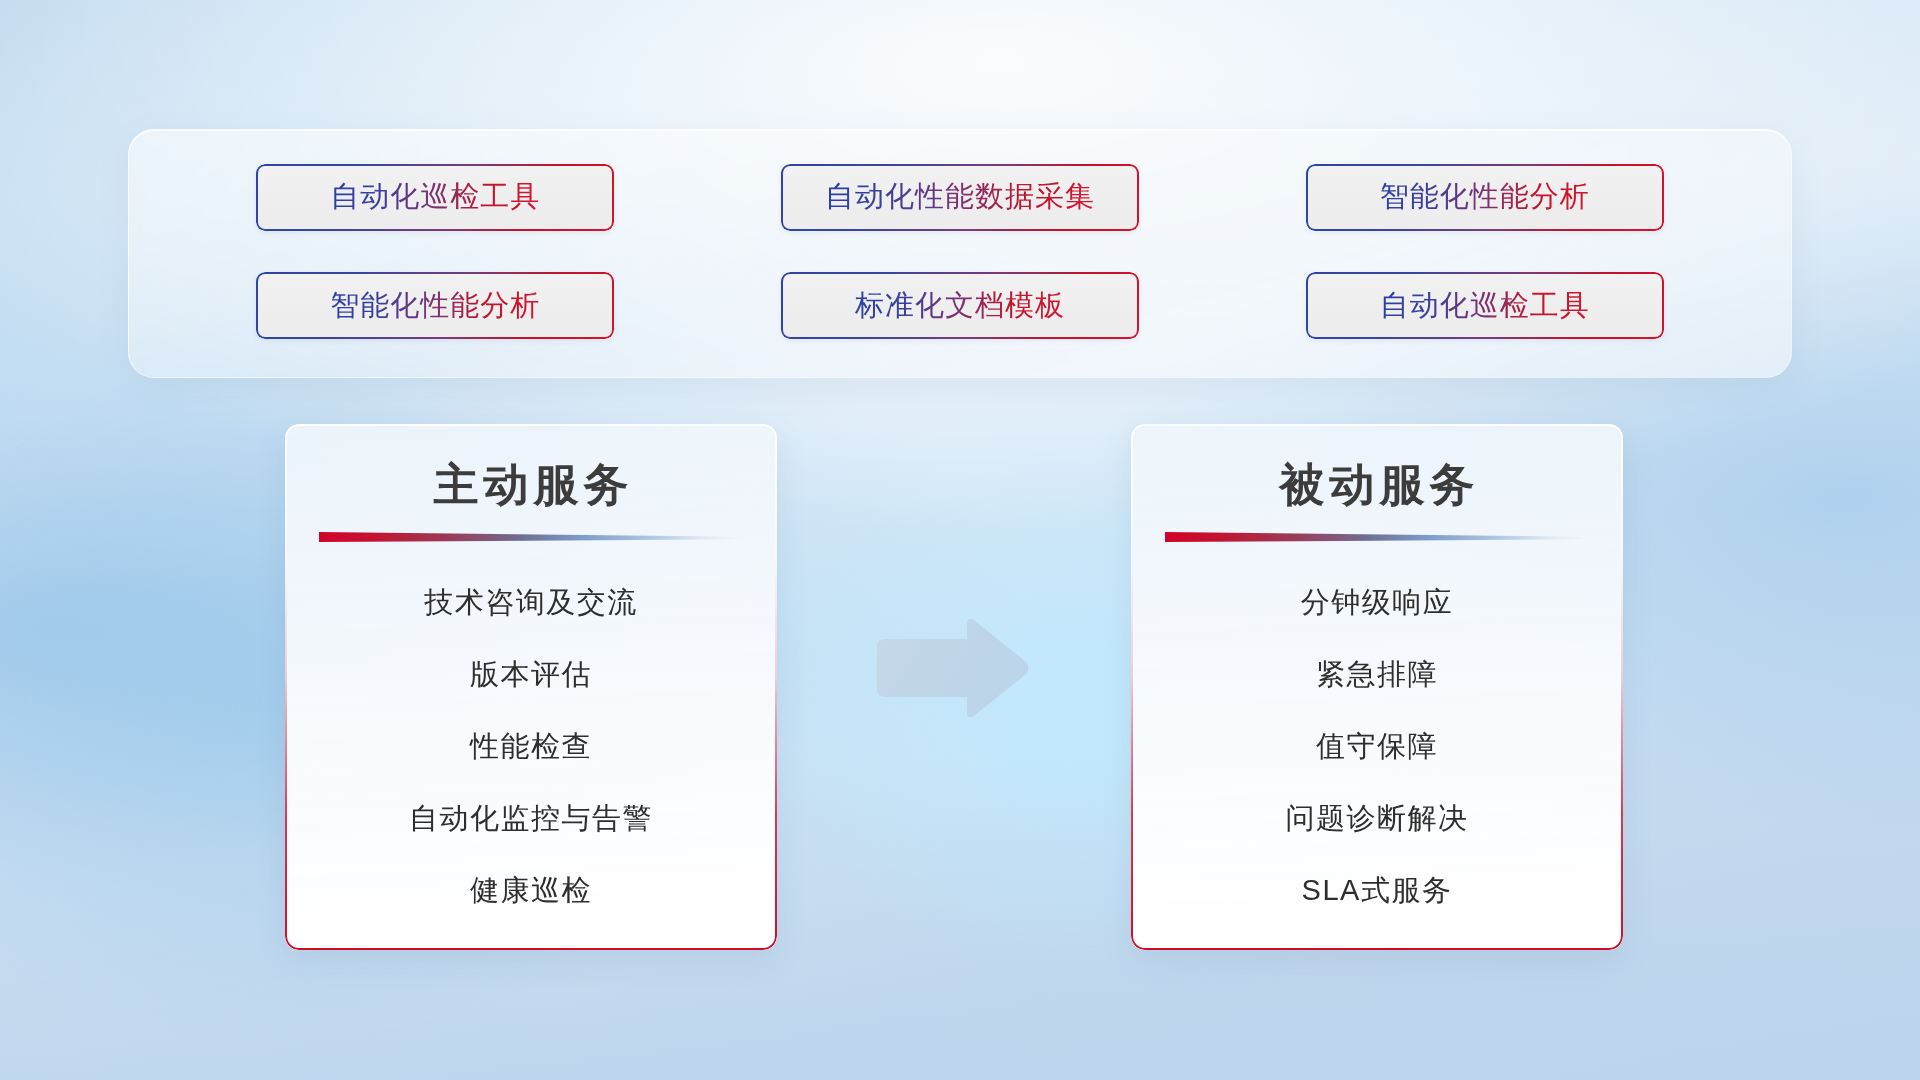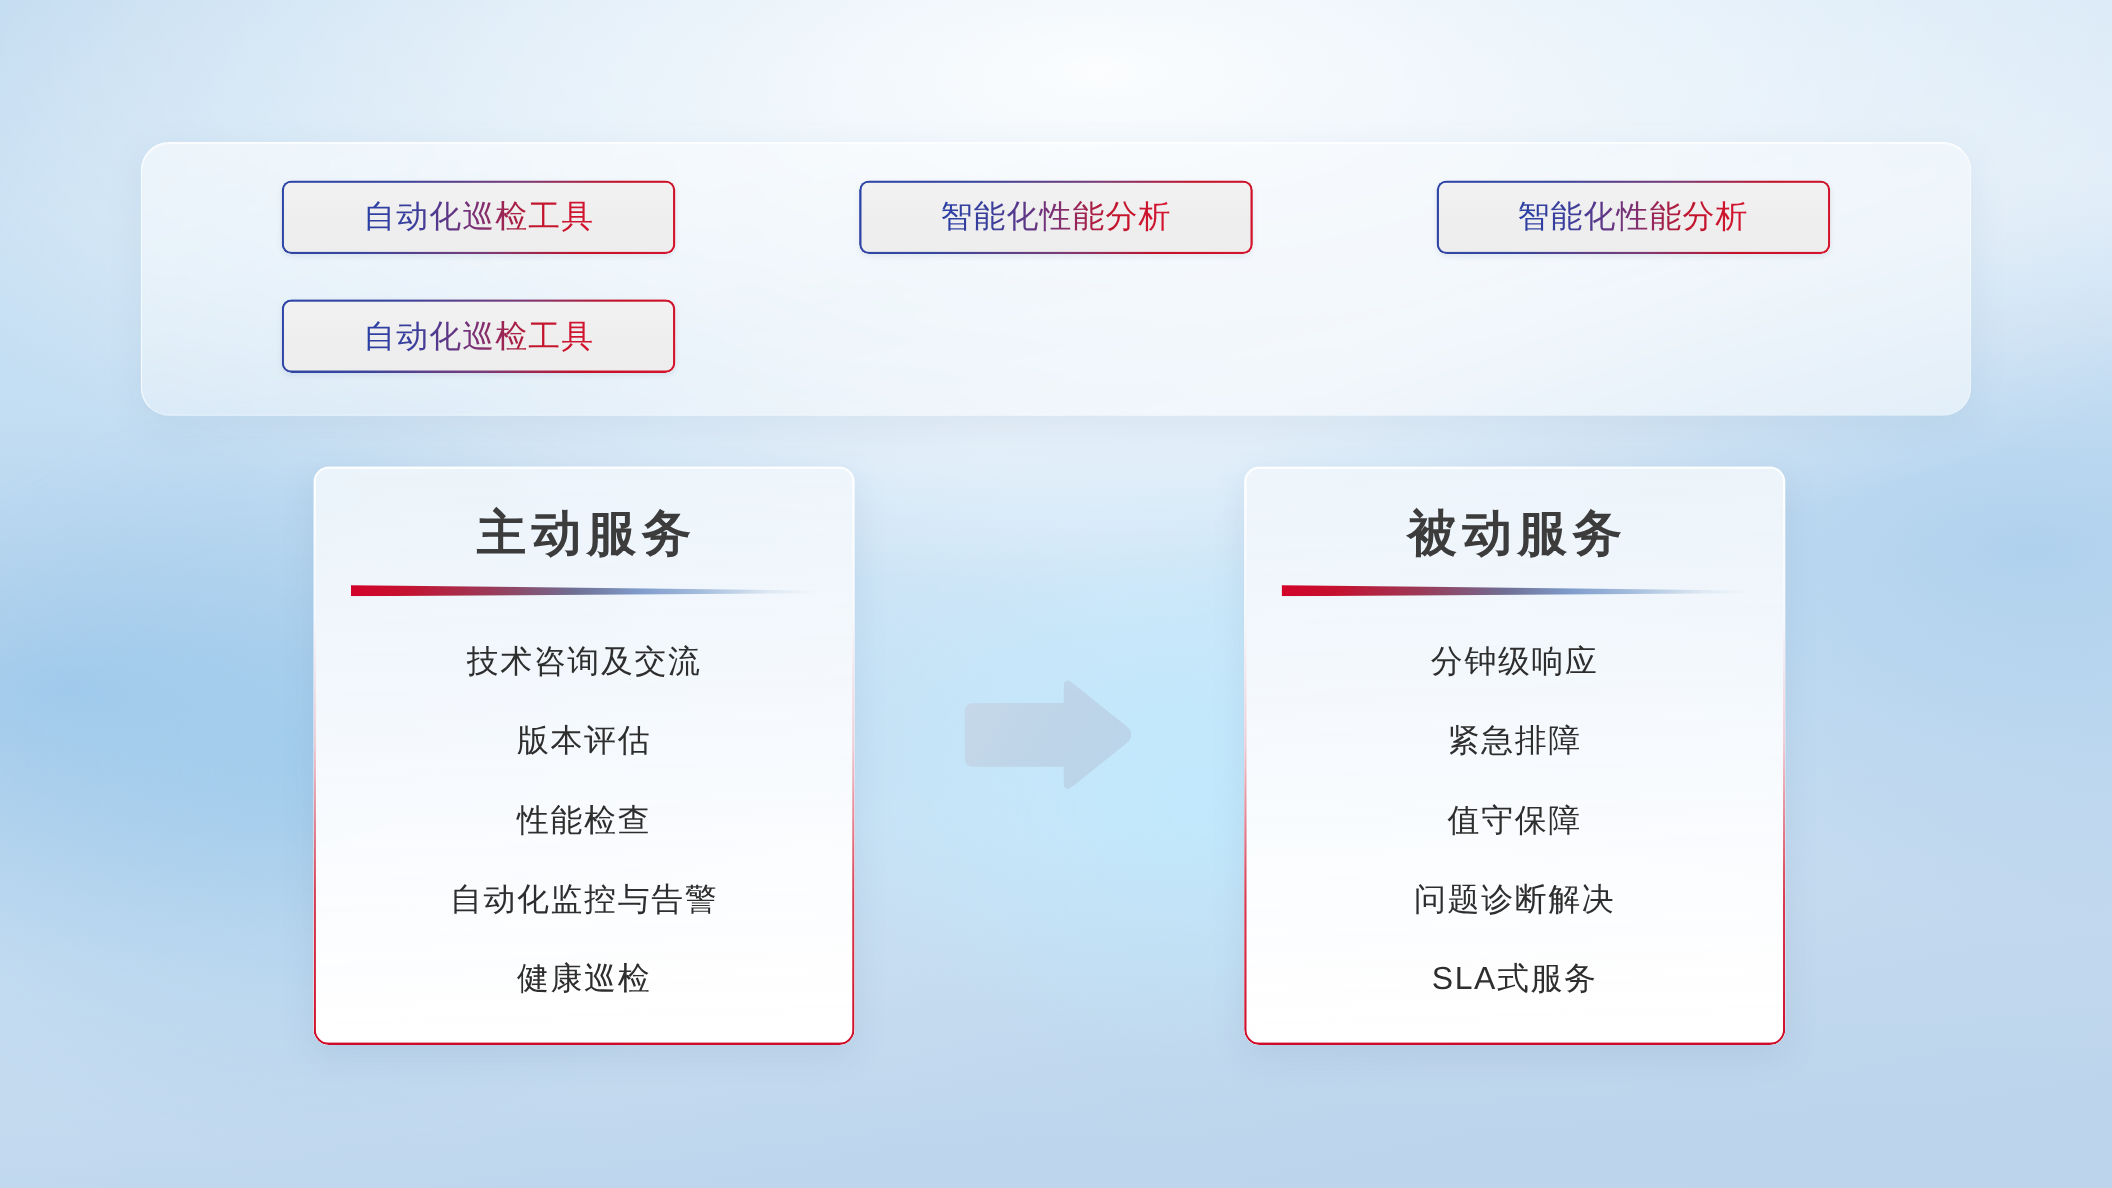--- a/index.html
+++ b/index.html
@@ -216,29 +216,35 @@
 <div id="bg-soft-center"></div>
 <div id="bg-soft-bottom"></div>
 
 <div id="top-panel">
   <div id="pill-grid">
 
     <div class="pill">
       <span class="pill-label">自动化巡检工具</span>
     </div>
 
+    <div class="pill">
+      <span class="pill-label">自动化性能数据采集</span>
+    </div>
 
     <div class="pill">
       <span class="pill-label">智能化性能分析</span>
     </div>
 
     <div class="pill">
       <span class="pill-label">智能化性能分析</span>
     </div>
 
+    <div class="pill">
+      <span class="pill-label">标准化文档模板</span>
+    </div>
 
     <div class="pill">
       <span class="pill-label">自动化巡检工具</span>
     </div>
 
   </div>
 </div>
 
 <div class="card" id="card-active">
   <div class="card-inner">

